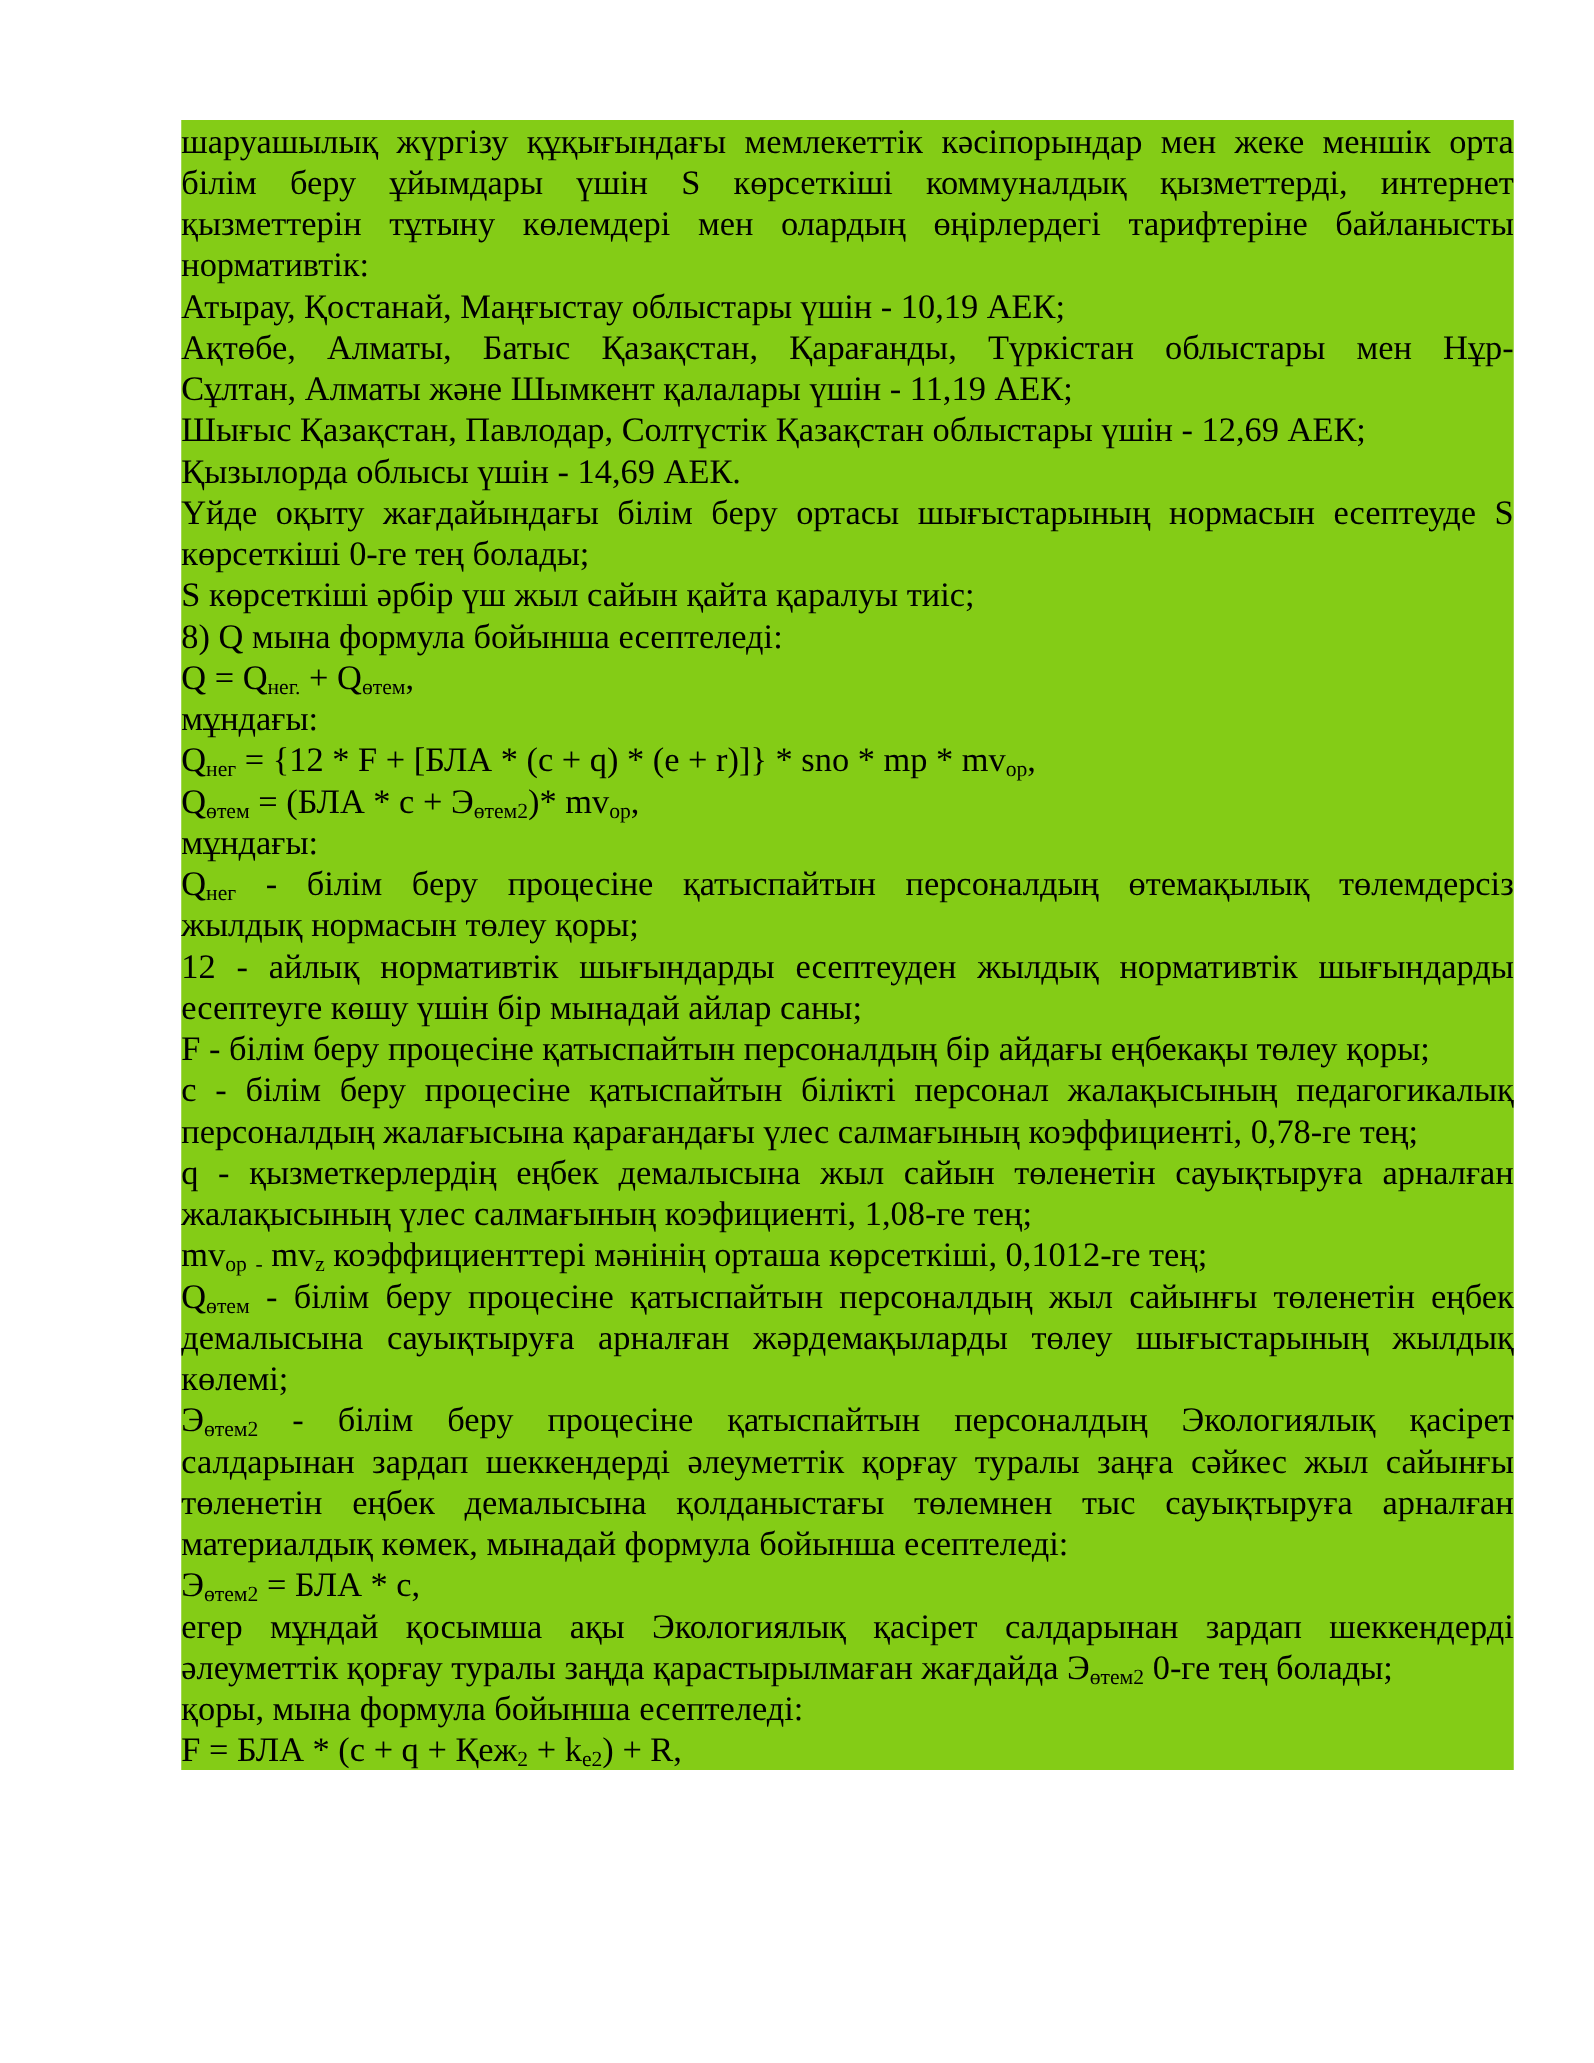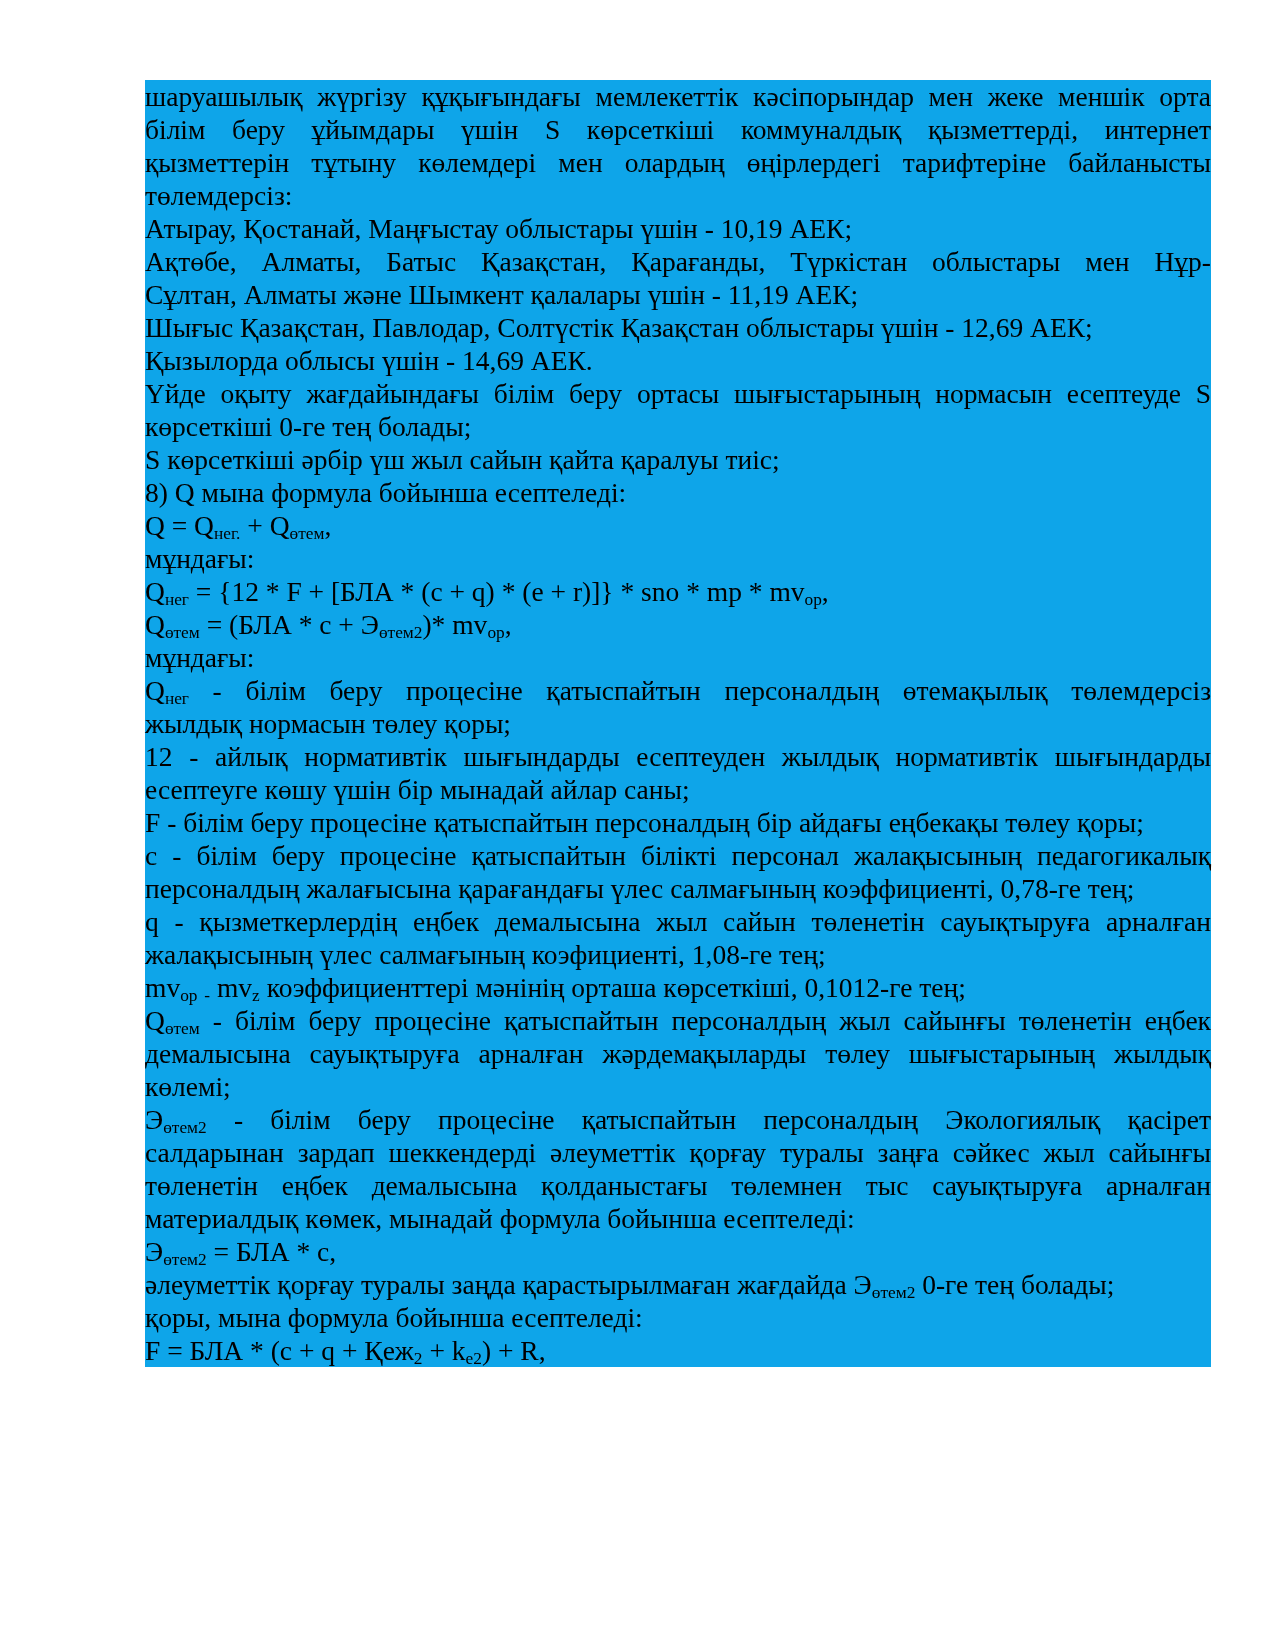--- a/index.html
+++ b/index.html
@@ -40,26 +40,26 @@
     font-size: 63%;
     position: relative;
     top: 0.24em;
     line-height: 0;
   }
 </style>
 </head>
 <body>
 
 <div class="page">
-  <div class="doc-text" style="background: #0ea5e9; color: rgb(0, 0, 0);">
+  <div class="doc-text" style="background: #84cc16; color: rgb(0, 0, 0); margin-top: 16px;">
       <p class="para">
         <span class="line just">шаруашылық жүргізу құқығындағы мемлекеттік кәсіпорындар мен жеке меншік орта</span>
         <span class="line just">білім беру ұйымдары үшін S көрсеткіші коммуналдық қызметтерді, интернет</span>
         <span class="line just">қызметтерін тұтыну көлемдері мен олардың өңірлердегі тарифтеріне байланысты</span>
-        <span class="line">төлемдерсіз:</span>
+        <span class="line">нормативтік:</span>
       </p>
       <p class="para">
         <span class="line">Атырау, Қостанай, Маңғыстау облыстары үшін - 10,19 АЕК;</span>
       </p>
       <p class="para">
         <span class="line just">Ақтөбе, Алматы, Батыс Қазақстан, Қарағанды, Түркістан облыстары мен Нұр-</span>
         <span class="line">Сұлтан, Алматы және Шымкент қалалары үшін - 11,19 АЕК;</span>
       </p>
       <p class="para">
         <span class="line">Шығыс Қазақстан, Павлодар, Солтүстік Қазақстан облыстары үшін - 12,69 АЕК;</span>
@@ -122,20 +122,21 @@
       <p class="para">
         <span class="line just">Э<span class="sb">өтем2</span> - білім беру процесіне қатыспайтын персоналдың Экологиялық қасірет</span>
         <span class="line just">салдарынан зардап шеккендерді әлеуметтік қорғау туралы заңға сәйкес жыл сайынғы</span>
         <span class="line just">төленетін еңбек демалысына қолданыстағы төлемнен тыс сауықтыруға арналған</span>
         <span class="line">материалдық көмек, мынадай формула бойынша есептеледі:</span>
       </p>
       <p class="para">
         <span class="line">Э<span class="sb">өтем2</span> = БЛА * с,</span>
       </p>
       <p class="para">
+        <span class="line just">егер мұндай қосымша ақы Экологиялық қасірет салдарынан зардап шеккендерді</span>
         <span class="line">әлеуметтік қорғау туралы заңда қарастырылмаған жағдайда Э<span class="sb">өтем2</span> 0-ге тең болады;</span>
       </p>
       <p class="para">
         <span class="line">қоры, мына формула бойынша есептеледі:</span>
       </p>
       <p class="para">
         <span class="line">F = БЛА * (c + q + Қеж<span class="sb">2</span> + k<span class="sb">e2</span>) + R,</span>
       </p>
     </div>
 </div>

